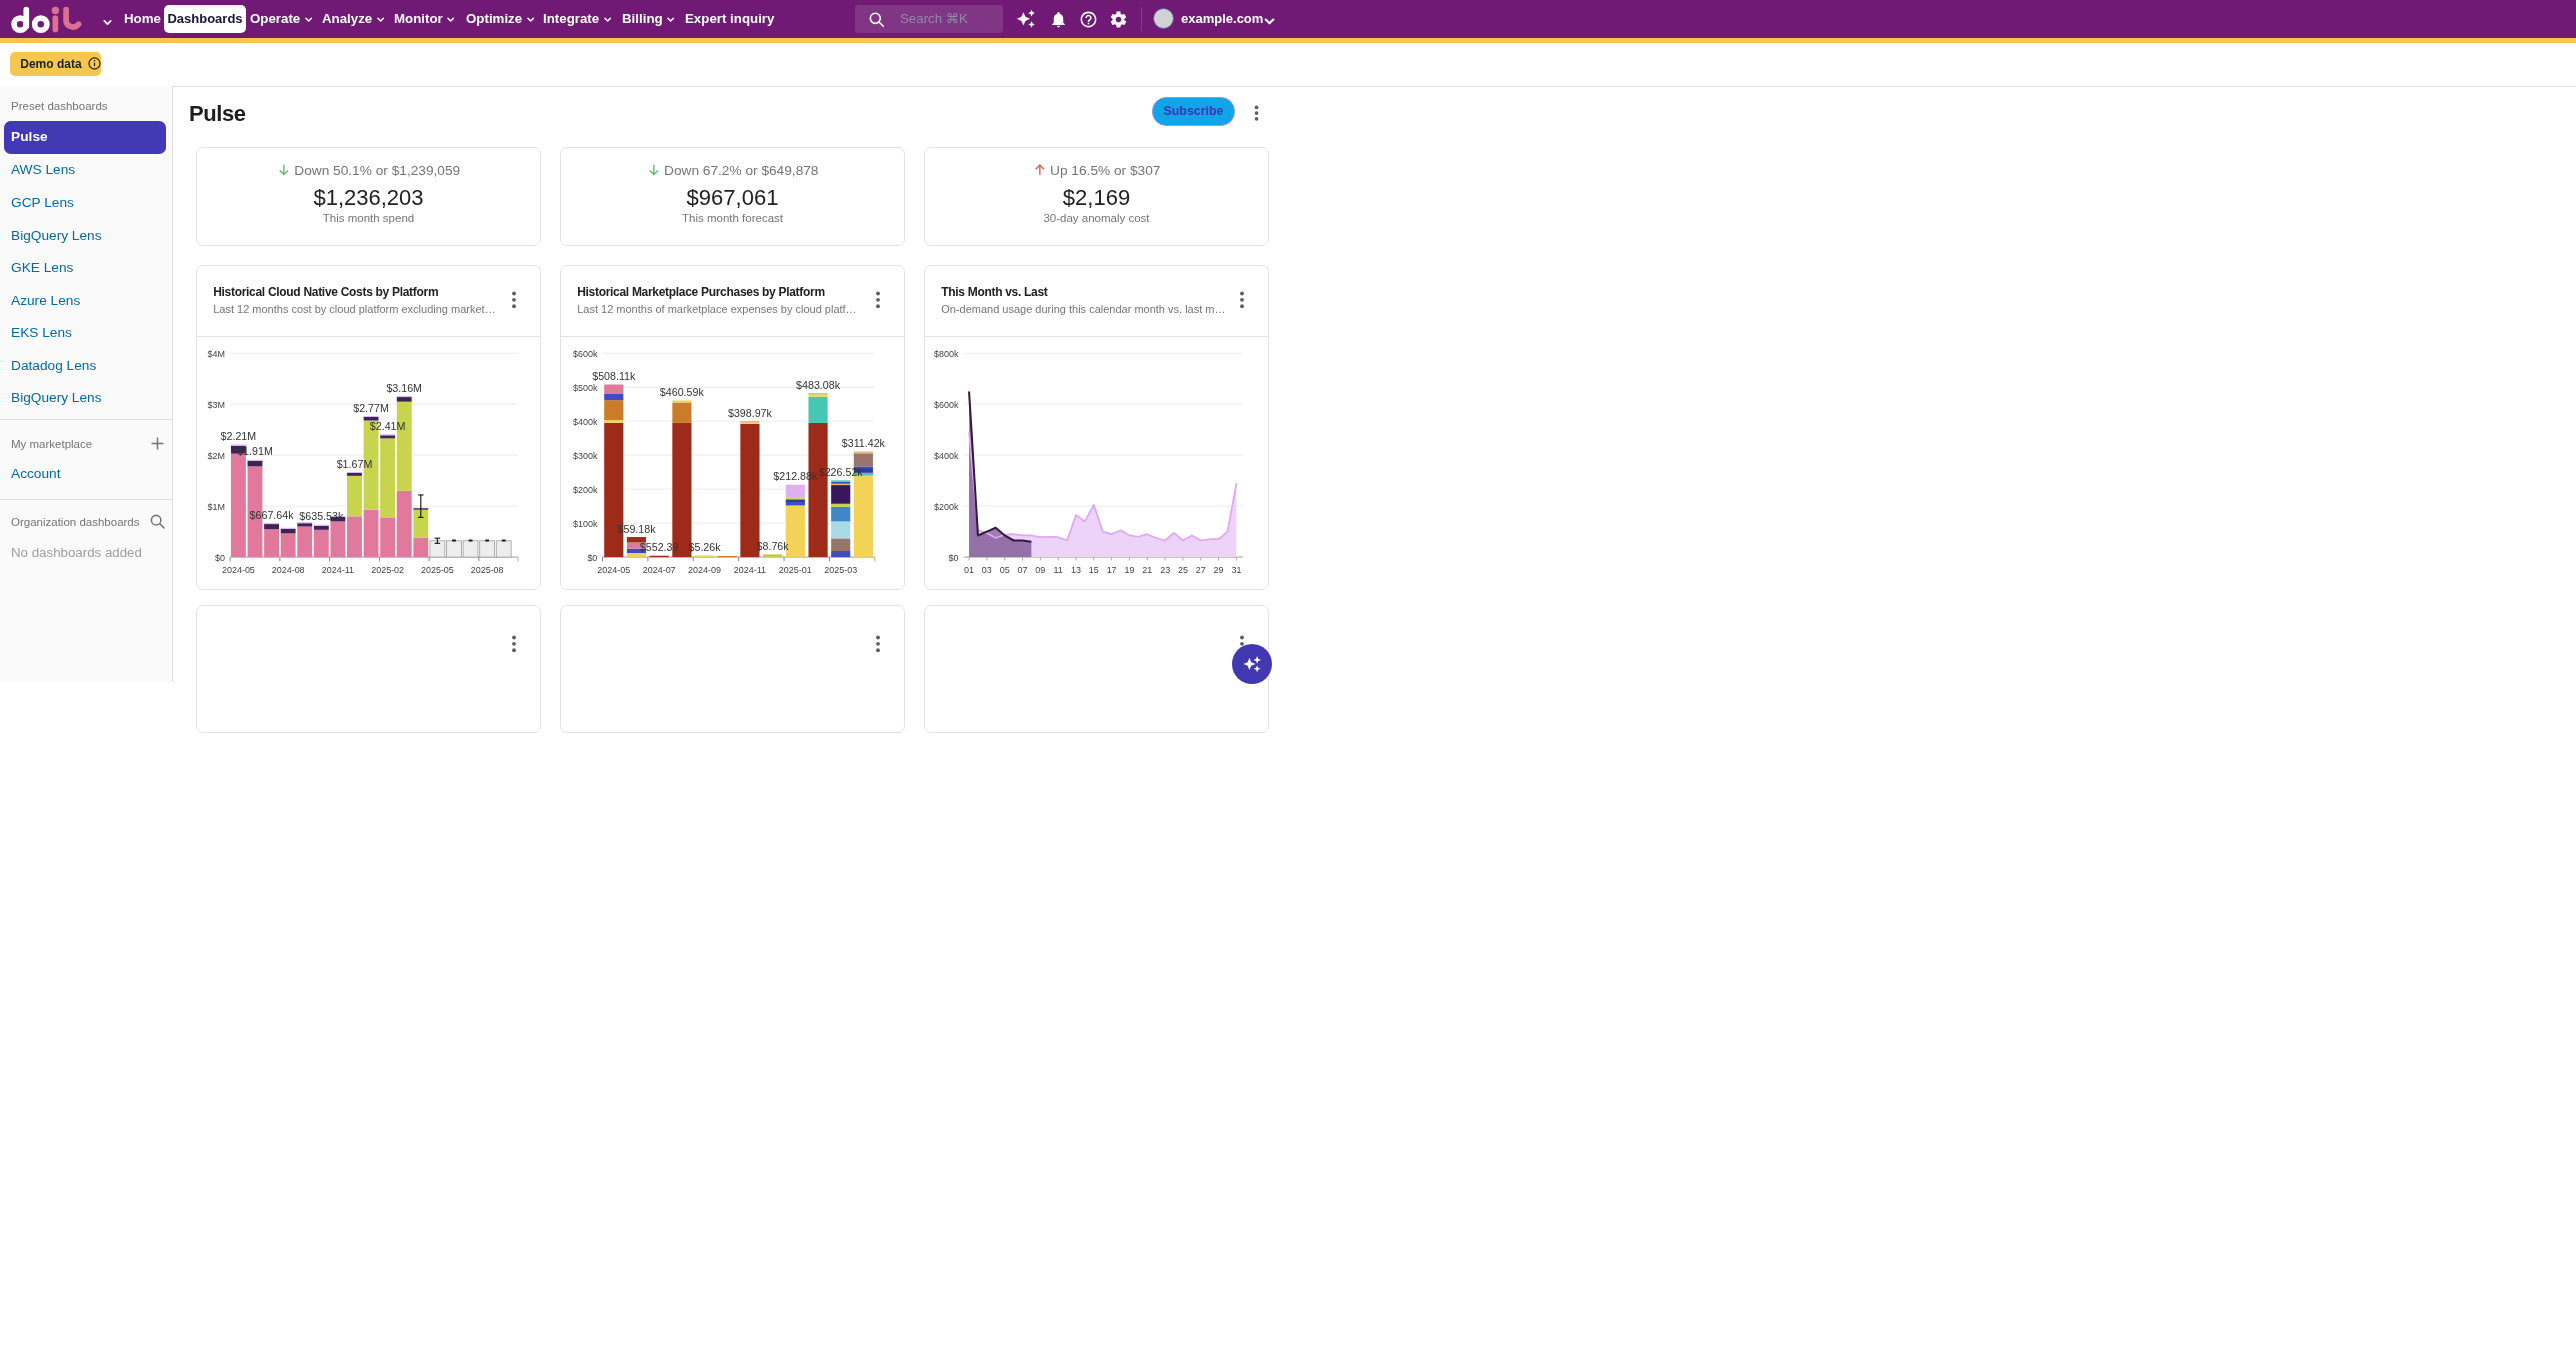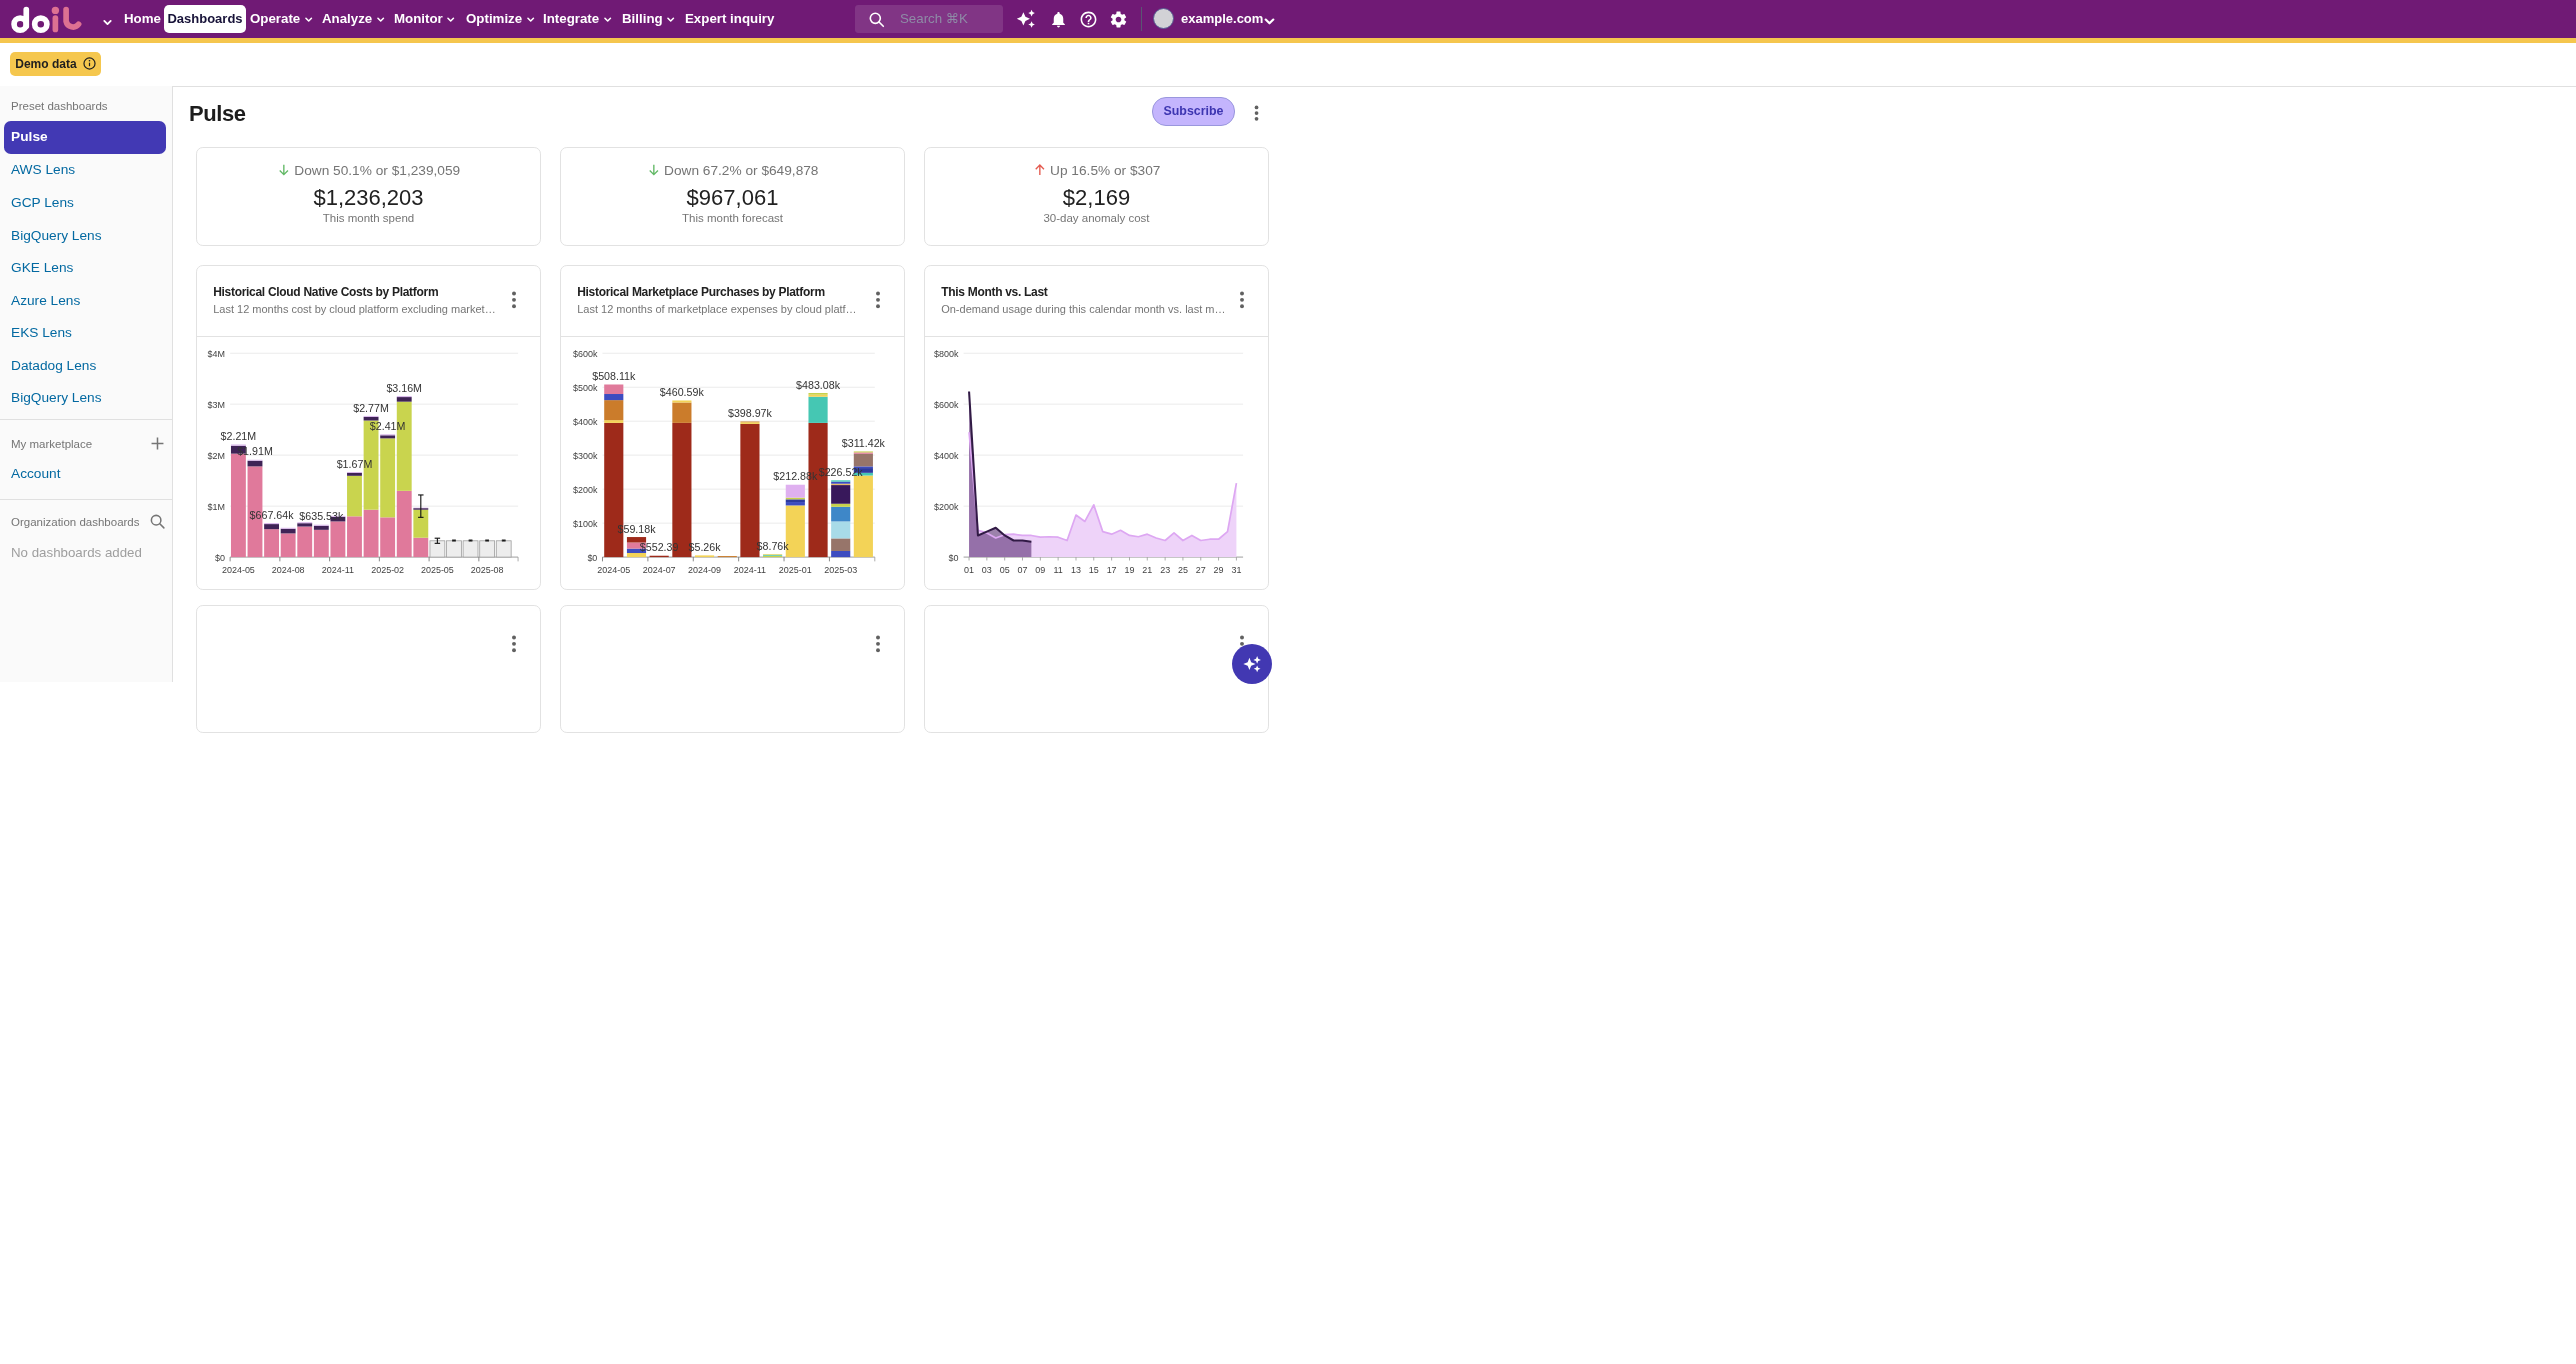--- a/index.html
+++ b/index.html
@@ -1,21 +1,21 @@
 <!DOCTYPE html>
 <html style="font-size:13.7px"><head><meta charset="utf-8"><style>
 *{margin:0;padding:0;box-sizing:border-box}
 html,body{width:1288px;height:682px;overflow:hidden;font-family:"Liberation Sans",sans-serif;background:#fff}
 .hdr{position:absolute;left:0;top:0;width:100%;height:38px;background:#701a75}
 .ybar{position:absolute;left:0;top:38px;width:100%;height:5.1px;background:#f5c64e}
 .nav-item,.nav-home{position:absolute;top:0;height:38px;line-height:38px;color:#fff;font-size:13.3px;font-weight:700;white-space:nowrap}
 .pill{position:absolute;left:164px;top:4.7px;width:82px;height:28px;line-height:28px;background:#fff;color:#181339;font-size:13px;font-weight:700;border-radius:5.1px;text-align:center}
 .sbox{position:absolute;left:855px;top:4.7px;width:148px;height:28px;background:rgba(255,255,255,.12);border-radius:3.4px;color:#8e8ba6;font-size:13.3px;line-height:28px}
 .hline{position:absolute;left:0;top:86px;width:100%;height:0;border-top:0.9px solid #e0e0e0}
-.demo{position:absolute;left:10.3px;top:52px;width:91px;height:24px;background:#f5c74e;border-radius:5.1px;color:#1f1f1f;font-size:12px;font-weight:700;line-height:24px;text-align:center}
+.demo{position:absolute;left:10.3px;top:52px;width:91px;height:24px;background:#f5c74e;border-radius:5.1px;color:#1f1f1f;font-size:12px;font-weight:700;line-height:24px;text-align:right}
 .side{position:absolute;left:0;top:86px;width:173px;height:596px;background:#fafafa;border-right:0.9px solid #e0e0e0}
 .slabel{position:absolute;left:11px;font-size:11.5px;color:#757575}
 .sitem{position:absolute;left:11px;font-size:13.7px;color:#0369a1}
 .pulse-sel{position:absolute;left:3.8px;width:162px;height:32.5px;background:#4239b4;border-radius:6.8px;color:#fff;font-size:13.7px;font-weight:700;line-height:32.5px;padding-left:7.3px}
 .sdiv{position:absolute;left:0;width:173px;border-top:0.9px solid #e0e0e0}
 .h1{position:absolute;left:189px;top:101px;font-size:22px;letter-spacing:-0.4px;font-weight:700;color:#1d1d1d}
 .card{position:absolute;width:345px;background:#fff;border:0.9px solid #e2e2e2;border-radius:6.8px}
 .kpi{height:99px;text-align:center}
 .k1{margin-top:15px;font-size:13.7px;color:#757575}
 .k2{margin-top:6.8px;font-size:22px;color:#212121}
@@ -123,21 +123,21 @@
   <div class="sitem" style="top:380px">Account</div>
   <div class="sdiv" style="top:413px"></div>
   <div class="slabel" style="top:430px">Organization dashboards</div>
   <div style="position:absolute;left:149px;top:427px"><svg width="17" height="17" viewBox="0 0 20 20">
         <circle cx="8.4" cy="8.4" r="5.6" fill="none" stroke="#757575" stroke-width="1.8"></circle>
         <line x1="12.7" y1="12.7" x2="17.5" y2="17.5" stroke="#757575" stroke-width="1.8" stroke-linecap="round"></line>
       </svg></div>
   <div class="slabel" style="top:459px;font-size:13.3px;color:#9e9e9e">No dashboards added</div>
 </div>
 <div class="h1">Pulse</div>
-<div style="position:absolute;left:1152px;top:97px;width:83px;height:29px;border:0.9px solid #9a97dd;border-radius:14px;color:#3d35b1;font-size:12.4px;font-weight:700;text-align:center;line-height:27px;background:#c4b5fd">Subscribe</div>
+<div style="position:absolute;left:1152px;top:97px;width:83px;height:29px;border:0.9px solid #9a97dd;border-radius:14px;color:#3d35b1;font-size:12.4px;font-weight:700;text-align:center;line-height:27px;background:#0ea5e9">Subscribe</div>
 <svg style="position:absolute;left:1254px;top:105px" width="5.1" height="17" viewBox="0 0 6 20">
     <circle cx="3" cy="2.8" r="2.2" fill="#616161"></circle>
     <circle cx="3" cy="9.5" r="2.2" fill="#616161"></circle>
     <circle cx="3" cy="16.3" r="2.2" fill="#616161"></circle>
   </svg>
 <div class="card kpi" style="left:196px;top:147px">
     <div class="k1"><svg width="13.7" height="13.7" viewBox="0 0 20 20" style="vertical-align:-2.1px">
         <path d="M10 2.5v14M4 11L10 17l6-6" fill="none" stroke="#62b966" stroke-width="2"></path>
       </svg> Down 50.1% or $1,239,059</div>
     <div class="k2">$1,236,203</div>

